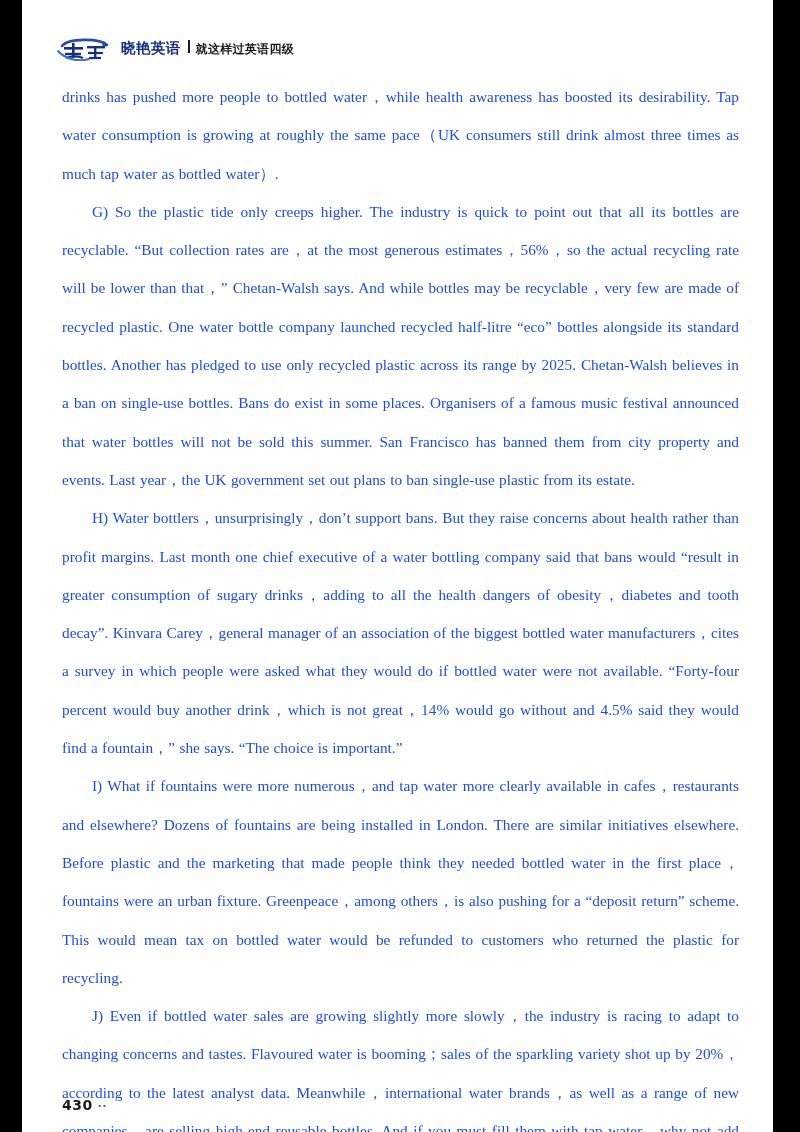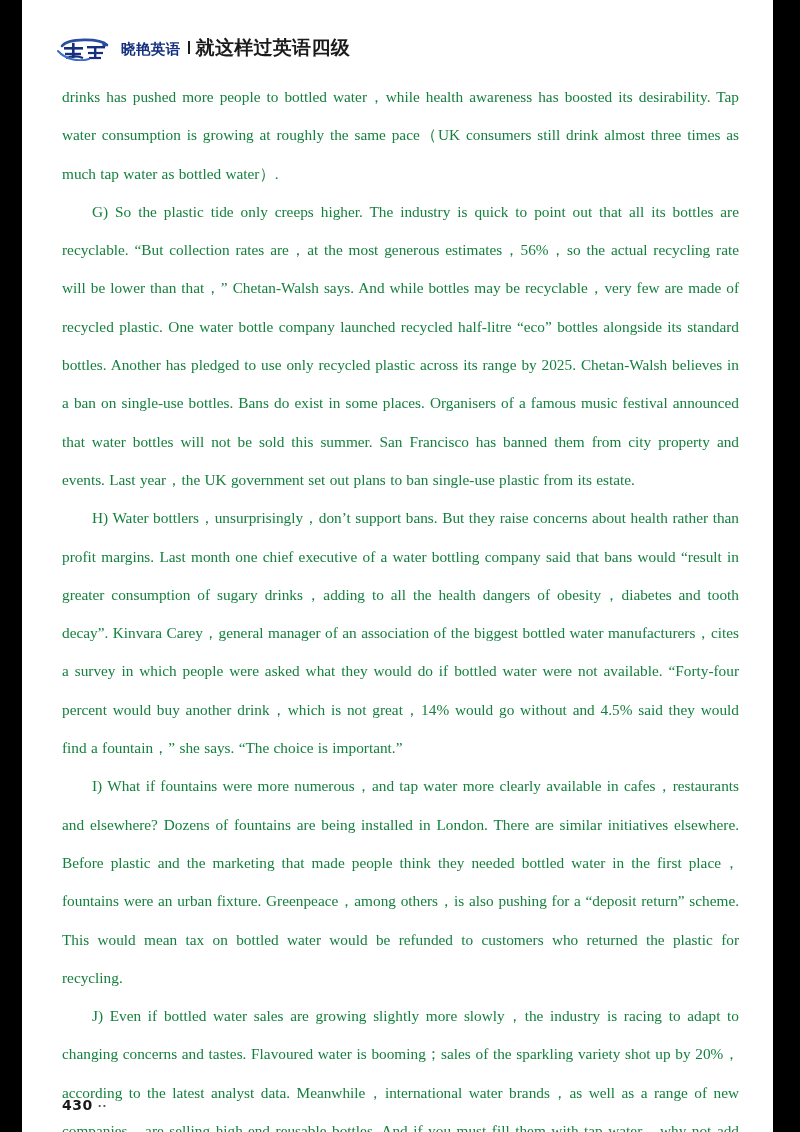--- a/index.html
+++ b/index.html
@@ -63,21 +63,21 @@
   .brand-sep {
     display: inline-block;
     width: 2px;
     height: 13px;
     background: #1b1b1b;
     margin: 0 6px 0 7px;
     vertical-align: -1px;
   }
   .brand-sub {
     font-family: "DejaVu Sans", "Liberation Sans", sans-serif;
-    font-size: 19px;
+    font-size: 12px;
     font-weight: bold;
     color: #1a1a1a;
     letter-spacing: 0.3px;
     white-space: nowrap;
     text-align: right;
   }
   .brand-line {
     display: flex;
     align-items: baseline;
   }
@@ -86,21 +86,21 @@
   .content {
     position: absolute;
     left: 40px;
     top: 78px;
     width: 677px;
   }
   p.para {
     margin: 0 0 0 0;
     font-size: 15.3px;
     line-height: 38.3px;
-    color: #15803d;
+    color: #1d4ed8;
     text-align: justify;
     text-justify: inter-word;
     text-indent: 0;
     word-spacing: 0.5px;
     -webkit-font-smoothing: none;
   }
   p.para.indent {
     text-indent: 30px;
   }
 

